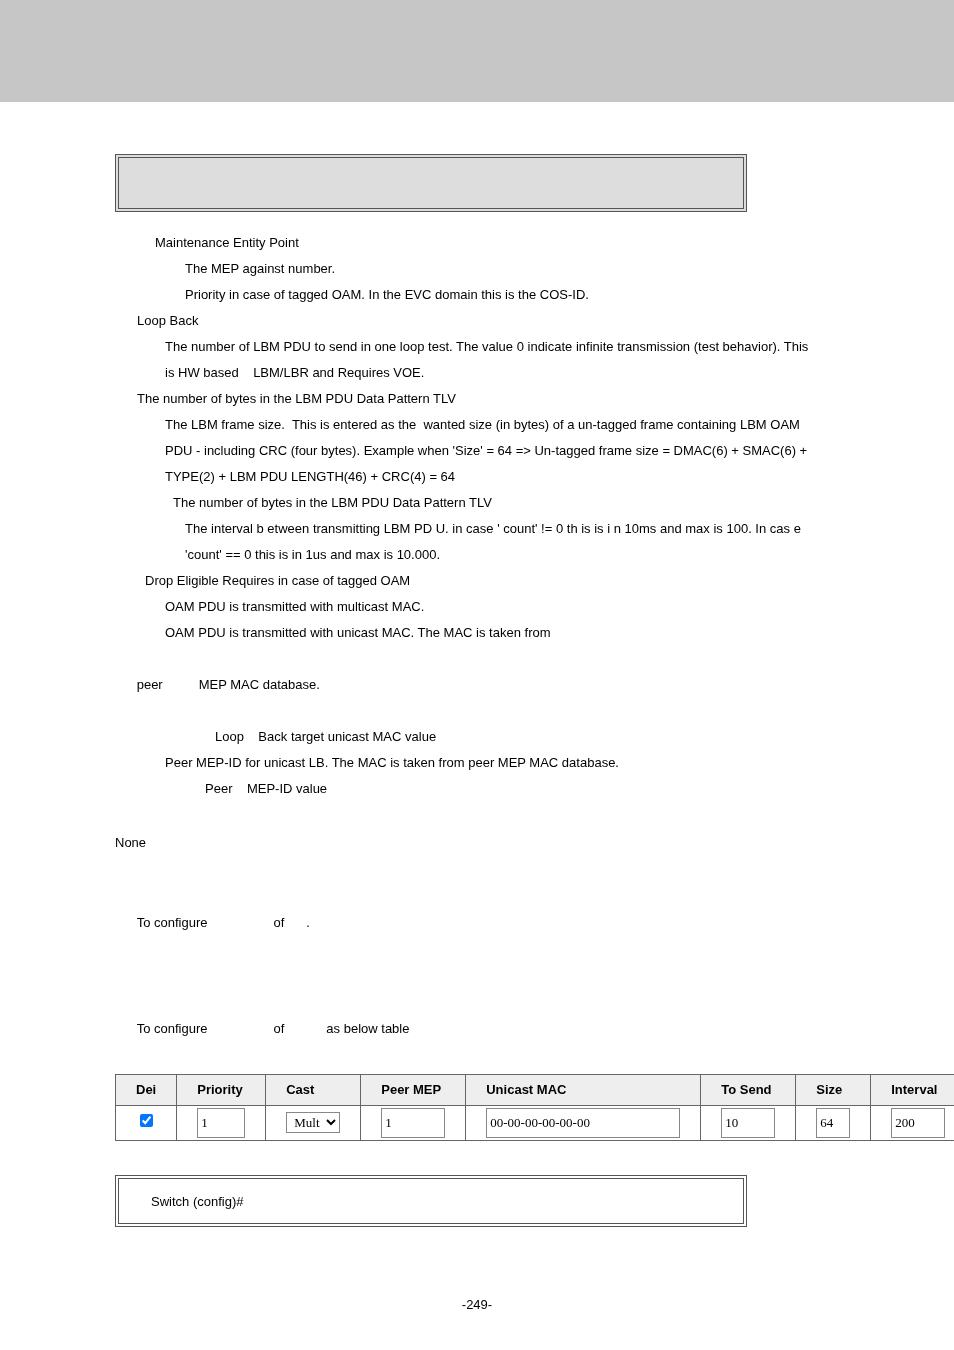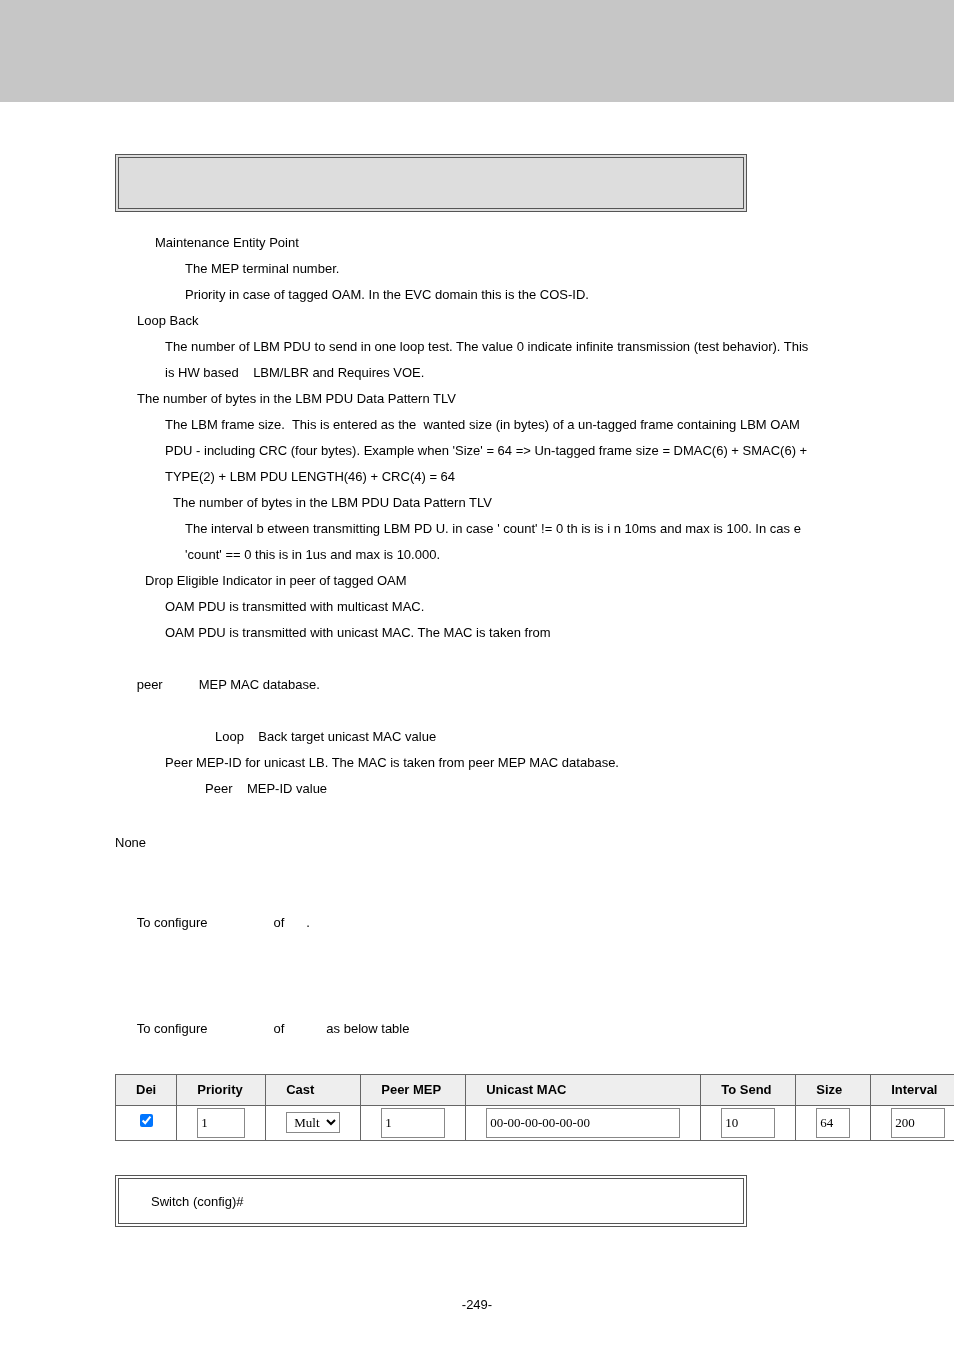--- a/index.html
+++ b/index.html
@@ -90,33 +90,33 @@
 <body>
 
 <div class="page">
   <div class="top-banner"></div>
 
   <div class="content">
 
     <div class="box-frame"></div>
 
     <div class="row ind-a">Maintenance Entity Point</div>
-    <div class="row ind-b">The MEP terminal number.</div>
+    <div class="row ind-b">The MEP against number.</div>
     <div class="row ind-b">Priority in case of tagged OAM. In the EVC domain this is the COS-ID.</div>
     <div class="row ind-f">Loop Back</div>
     <div class="row ind-d">The number of LBM PDU to send in one loop test. The value 0 indicate infinite transmission (test behavior). This</div>
     <div class="row ind-d">is HW based    LBM/LBR and Requires VOE.</div>
     <div class="row ind-f">The number of bytes in the LBM PDU Data Pattern TLV</div>
     <div class="row ind-d">The LBM frame size.  This is entered as the  wanted size (in bytes) of a un-tagged frame containing LBM OAM</div>
     <div class="row ind-d">PDU - including CRC (four bytes). Example when 'Size' = 64 =&gt; Un-tagged frame size = DMAC(6) + SMAC(6) +</div>
     <div class="row ind-d">TYPE(2) + LBM PDU LENGTH(46) + CRC(4) = 64</div>
     <div class="row ind-e">The number of bytes in the LBM PDU Data Pattern TLV</div>
     <div class="row ind-b">The interval b etween transmitting LBM PD U. in case ' count' != 0 th is is i n 10ms and max is 100. In cas e</div>
     <div class="row ind-b">'count' == 0 this is in 1us and max is 10.000.</div>
-    <div class="row ind-c">Drop Eligible Indicator in peer of tagged OAM</div>
+    <div class="row ind-c">Drop Eligible Requires in case of tagged OAM</div>
     <div class="row ind-d">OAM PDU is transmitted with multicast MAC.</div>
     <div class="row ind-d">OAM PDU is transmitted with unicast MAC. The MAC is taken from</div>
     <div class="row">
       <span>peer</span><span style="display:inline-block;width:36px"></span><span>MEP MAC database.</span>
     </div>
     <div class="row ind-h">Loop    Back target unicast MAC value</div>
     <div class="row ind-d">Peer MEP-ID for unicast LB. The MAC is taken from peer MEP MAC database.</div>
     <div class="row ind-i">Peer    MEP-ID value</div>
 
     <div class="row sect-space">None</div>

